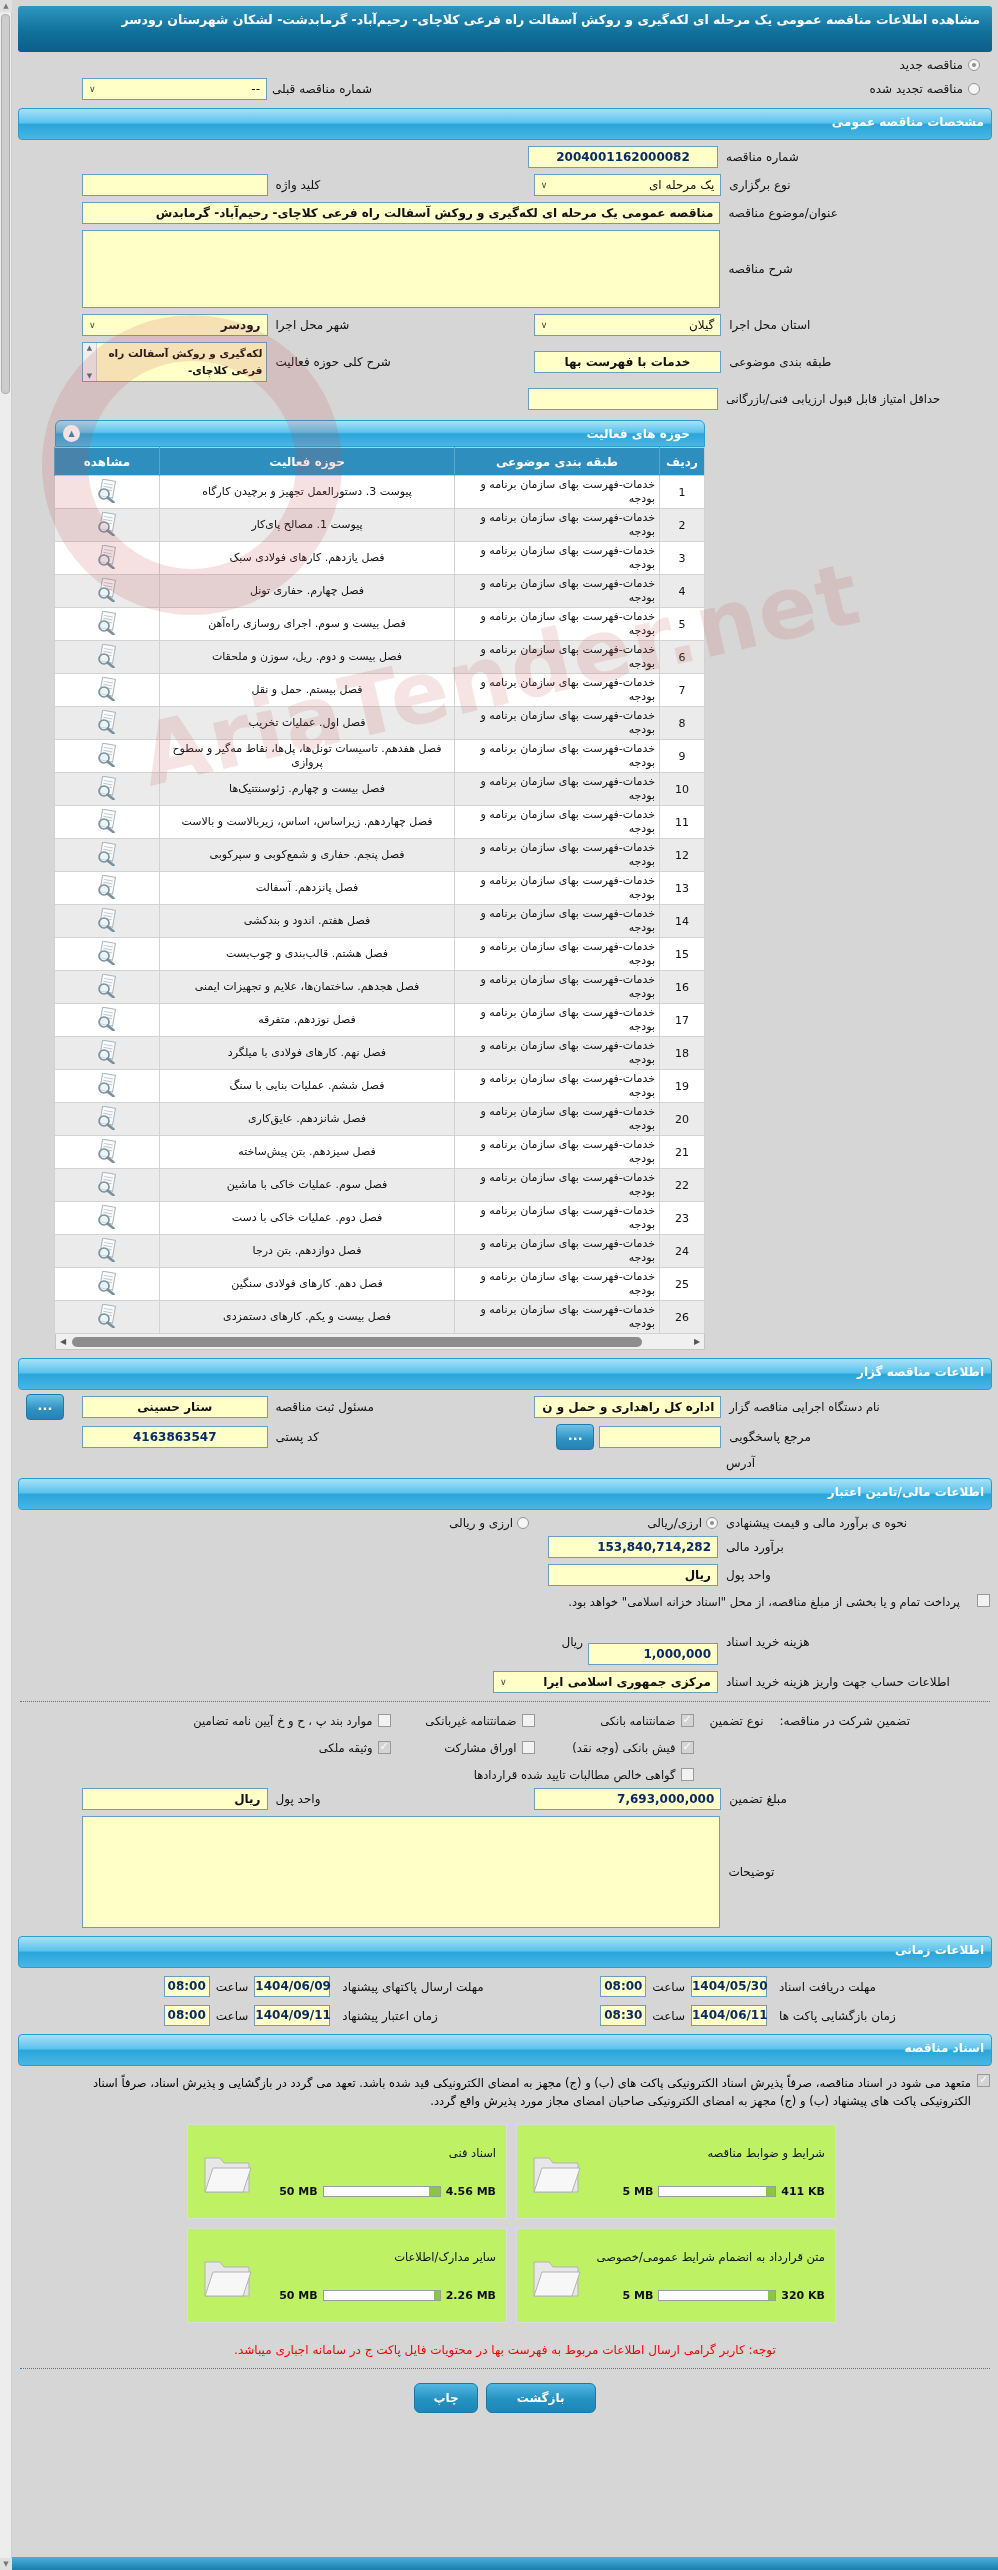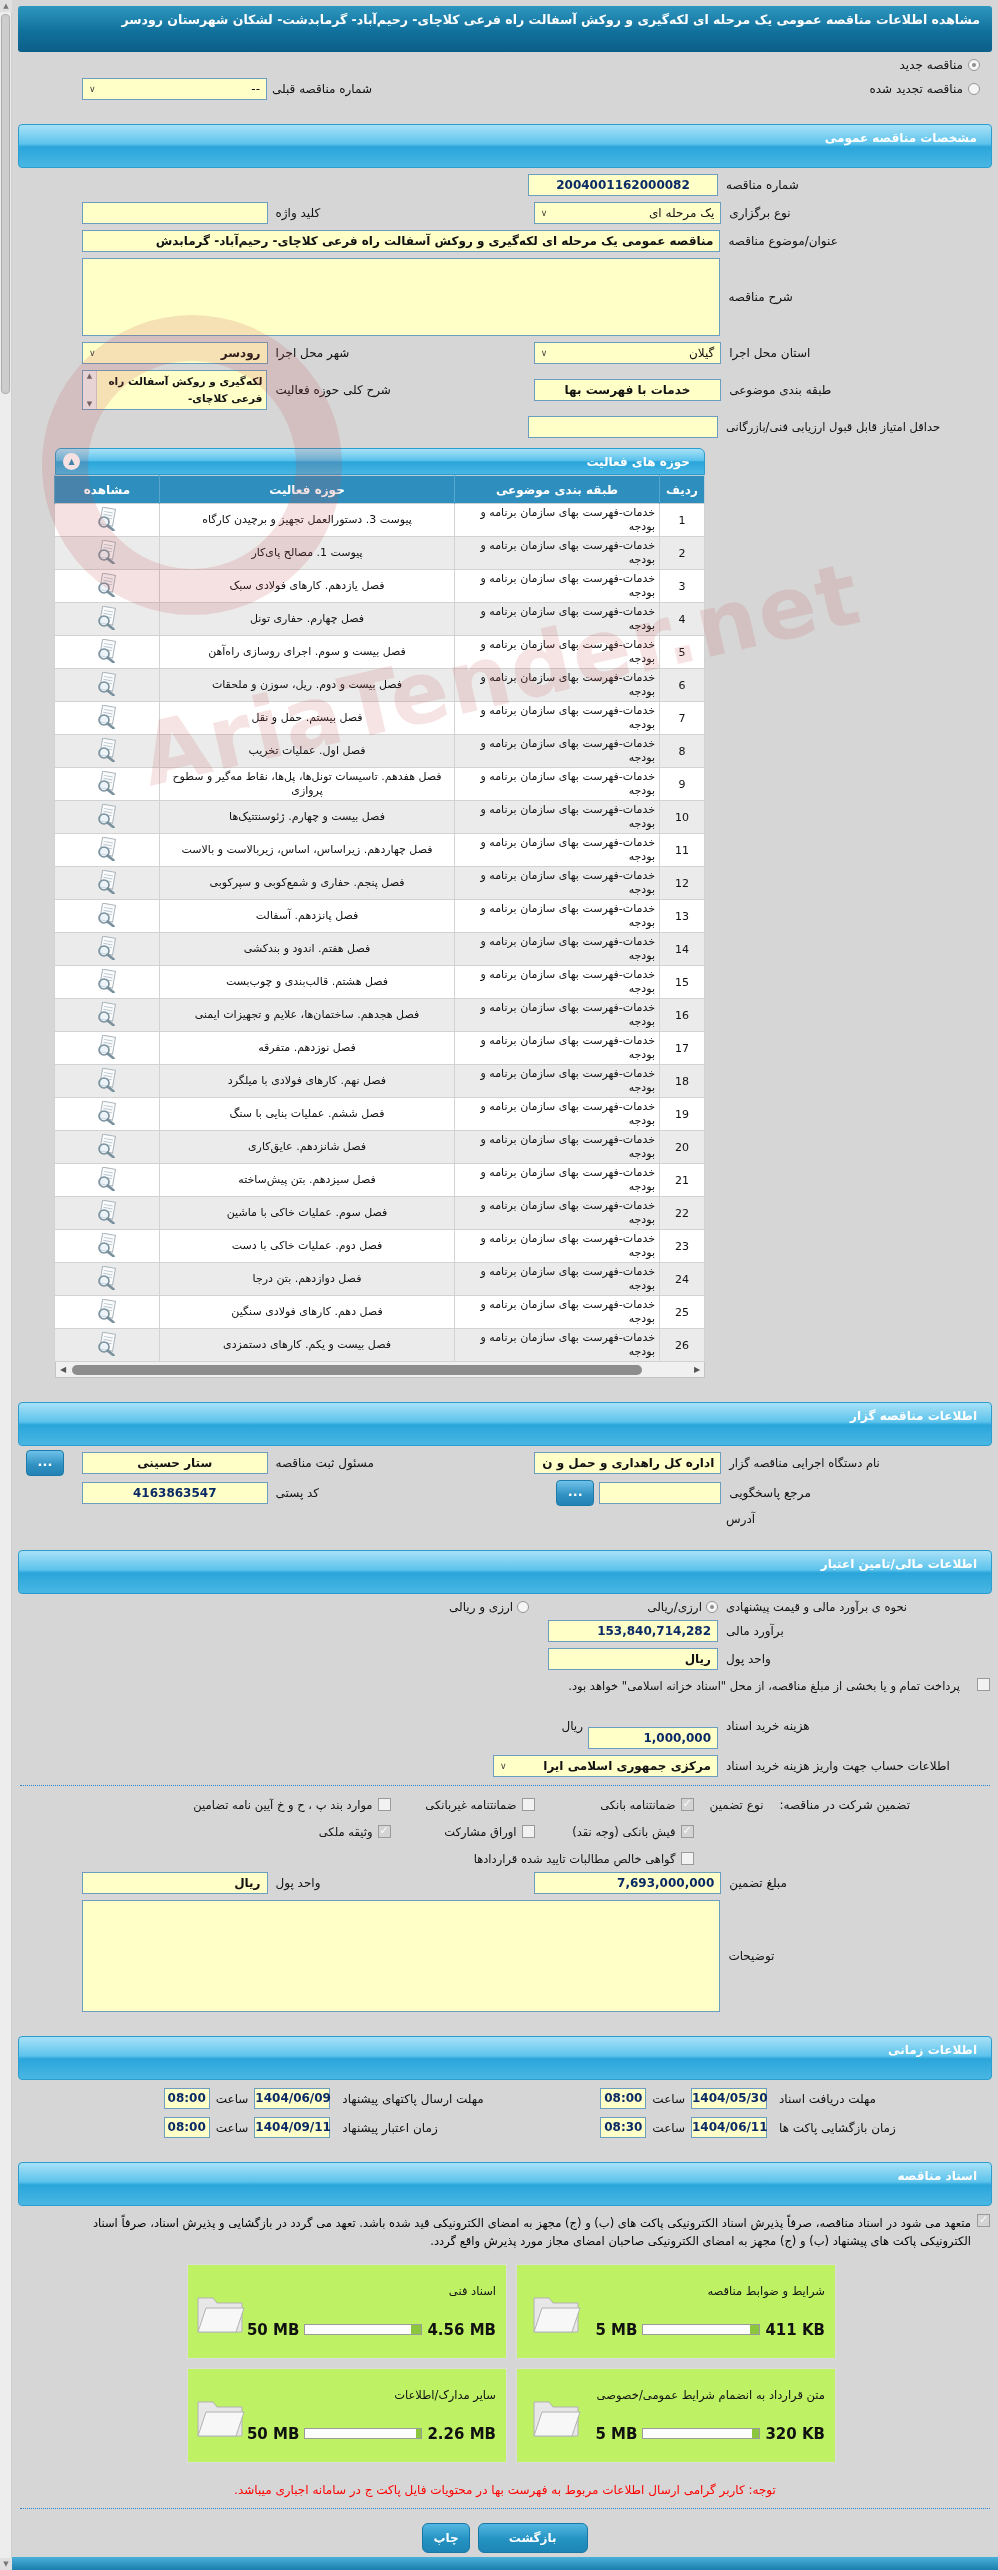--- a/index.html
+++ b/index.html
@@ -33,21 +33,21 @@
     z-index: 30; pointer-events: none; white-space: nowrap; }
 
   .titlebar {
     margin: 6px 6px 4px 6px; padding: 5px 12px;
     background: linear-gradient(180deg,#2e97bf 0%,#11719c 55%,#0b5f88 100%);
     border-radius: 3px; color: #fff; font-weight: bold; font-size: 12.5px;
     line-height: 18px; text-align: right; min-height: 46px;
   }
 
   .sectionbar {
-    margin: 24px 6px 6px 6px; height: 44px; padding: 6px 14px 0 0;
+    margin: 8px 6px 6px 6px; height: 32px; padding: 6px 7px 0 0;
     background: linear-gradient(180deg,#a8e1f7 0%,#5cc3ec 45%,#2aa5da 52%,#49b7e4 100%);
     border: 1px solid #2a9ccd; border-radius: 4px;
     color: #fff; font-weight: bold; font-size: 12px; text-align: right;
   }
 
   
   .frow { display: flex; direction: rtl; align-items: center; margin: 6px 45px 6px 70px; position: relative; }
   .lab1 { width: 235px; text-align: left; padding-left: 8px; font-size: 12px; }
   .lab2 { width: 270px; text-align: left; padding-left: 8px; font-size: 12px; }
   .nowrap { white-space: nowrap; font-size: 11.5px; }
@@ -154,30 +154,30 @@
   .commit { display: flex; direction: rtl; align-items: flex-start; gap: 6px; margin: 8px 8px 6px 20px; }
   .commit p { font-size: 11.5px; line-height: 18px; text-align: right; color: #000; width: 930px; }
 
   .filegrid { display: grid; direction: rtl; grid-template-columns: 320px 320px;
     gap: 9px; margin: 14px 162px 0 0; }
   .filebox { width: 320px; height: 95px; background: #bef264; border: 1px solid #dcdcdc;
     display: flex; direction: rtl; padding: 8px 10px; }
   .fb-main { flex: 1; display: flex; flex-direction: column; justify-content: space-around; }
   .fb-title { font-size: 11.5px; text-align: right; }
   .fb-prog { display: flex; direction: rtl; align-items: center; gap: 5px; }
-  .fb-size { font-size: 15px; font-weight: bold; direction: ltr; white-space: nowrap; }
+  .fb-size { font-size: 11px; font-weight: bold; direction: ltr; white-space: nowrap; }
   .pbar { width: 118px; height: 11px; border: 1px solid #9b9b9b; background: #fdfdfd;
     position: relative; }
   .pfill { position: absolute; right: 0; top: 0; bottom: 0; background: #8cc63e; }
   .fb-folder { width: 58px; display: flex; align-items: center; justify-content: center; }
 
   .btnrow { display: flex; direction: rtl; justify-content: center; gap: 8px; margin: 14px 0 0 0; }
   .btn { background: linear-gradient(180deg,#53b7e2,#2492c2 55%,#1e86b6);
     border: 1px solid #1878a6; border-radius: 6px; color: #fff; font-weight: bold;
-    font-size: 12px; padding: 7px 10px; font-family: "DejaVu Sans", sans-serif; cursor: pointer; }
+    font-size: 12px; padding: 7px 18px; font-family: "DejaVu Sans", sans-serif; cursor: pointer; }
   .btn.wide { padding: 7px 30px; }
 
   .footerbar { position: absolute; left: 0; right: 0; bottom: 0; height: 13px;
     background: linear-gradient(180deg,#49b0da,#1b7fae); }
 </style>
 </head>
 <body>
 
 <div class="vscroll">
   <div class="arrow up">▲</div>

